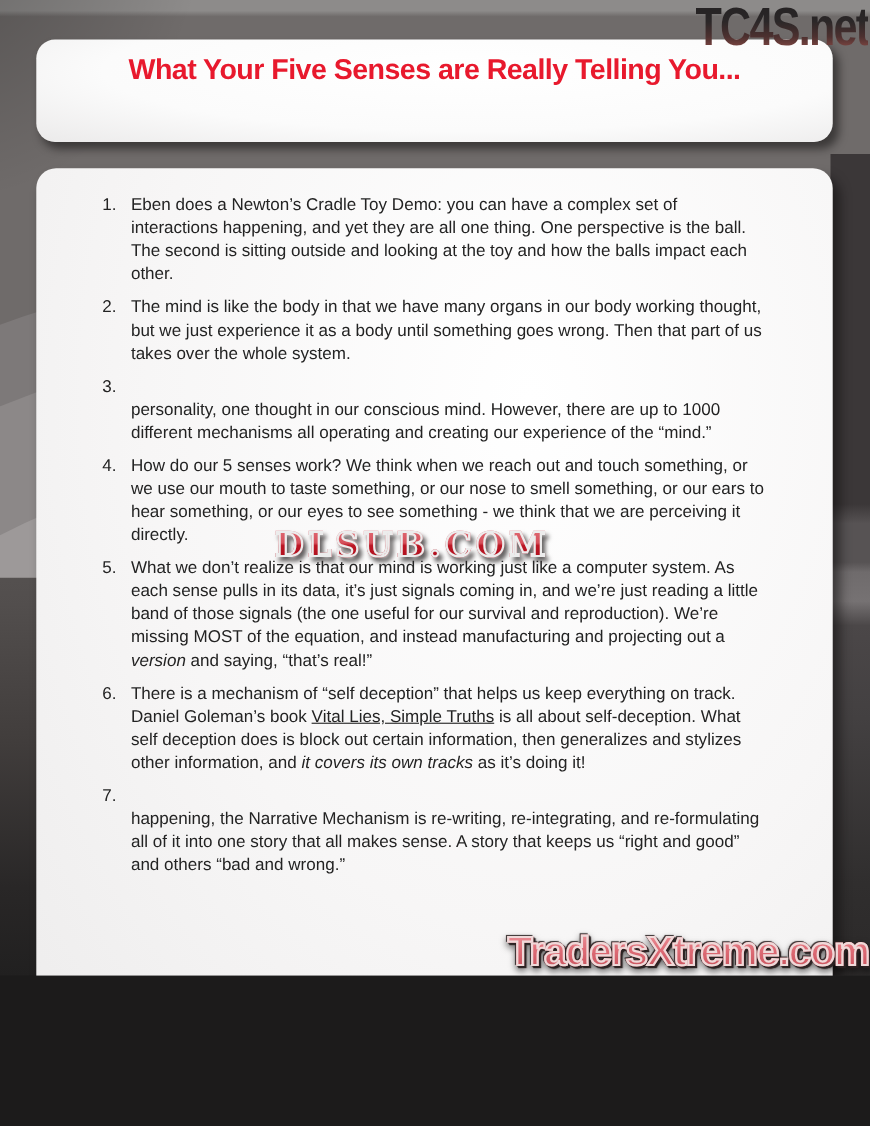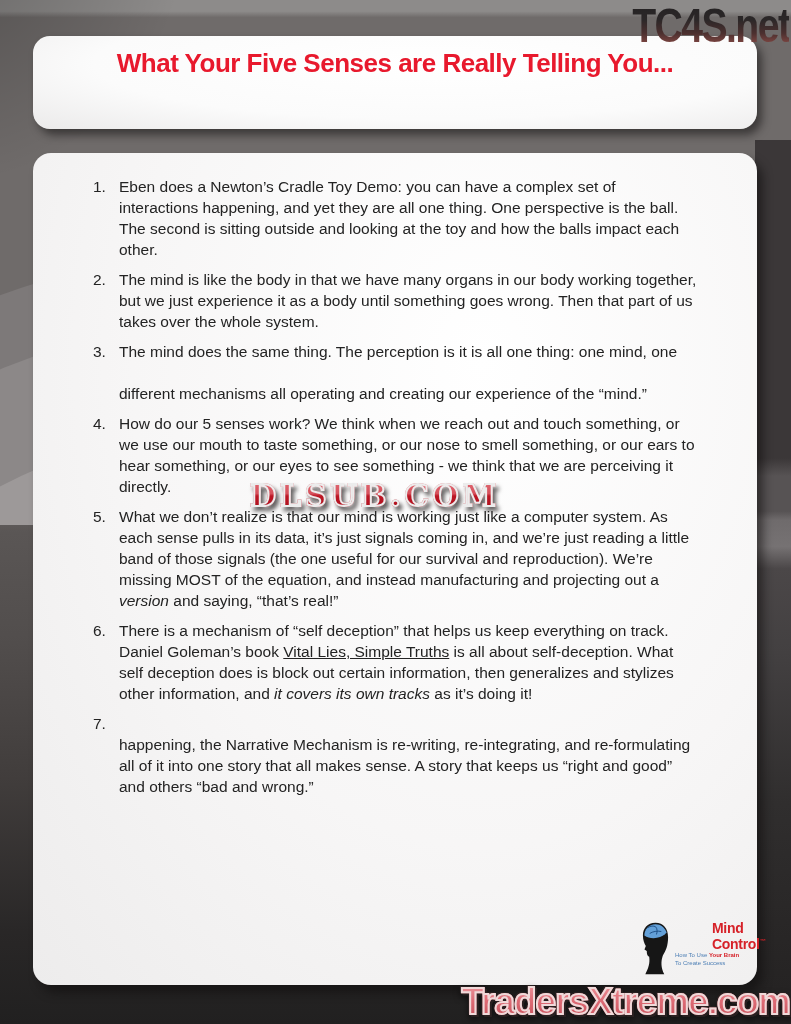--- a/index.html
+++ b/index.html
@@ -1,16 +1,16 @@
 <!DOCTYPE html>
 <html><head>
 <meta charset="utf-8">
 <style>
   html,body{margin:0;padding:0;background:#1c1b1b;font-family:"Liberation Sans",sans-serif;}
-  .frame{position:relative;width:791px;height:1024px;overflow:hidden;
+  .frame{position:relative;width:791px;height:887px;overflow:hidden;
     background:
       radial-gradient(circle 340px at -60px -60px, rgba(0,0,0,0.28), rgba(0,0,0,0) 72%),
       linear-gradient(180deg,#8d8b8a 0%,#8d8b8a 1.1%,#6f6b6a 1.7%,#6f6b6a 34%,#676362 49%,#5a5655 52%,#524e4d 62%,#413d3c 76%,#292727 91%,#212020 100%);
   }
   .arcs{position:absolute;left:0;top:0;width:100%;height:525px;overflow:hidden;}
   .circ{position:absolute;border-radius:50%;}
   .c1{width:1376px;height:1376px;left:-448px;top:252px;background:#7d7979;}
   .c2{width:1238px;height:1238px;left:-379px;top:321px;background:#8c8888;}
   .c3{width:1026px;height:1026px;left:-273px;top:427px;background:#9d9999;}
   .right-strip{position:absolute;right:0;top:140px;width:36px;height:884px;
@@ -77,25 +77,25 @@
   </div>
 
   <div class="content-card">
     <div>
         <div class="li">
           <div class="num">1.</div>
           <div class="body"><span>Eben does a Newton’s Cradle Toy Demo: you can have a complex set of</span><br><span>interactions happening, and yet they are all one thing. One perspective is the ball.</span><br><span>The second is sitting outside and looking at the toy and how the balls impact each</span><br><span>other.</span></div>
         </div>
         <div class="li">
           <div class="num">2.</div>
-          <div class="body"><span>The mind is like the body in that we have many organs in our body working together,</span><br><span>but we just experience it as a body until something goes wrong. Then that part of us</span><br><span>takes over the whole system.</span></div>
+          <div class="body"><span>The mind is like the body in that we have many organs in our body working thought,</span><br><span>but we just experience it as a body until something goes wrong. Then that part of us</span><br><span>takes over the whole system.</span></div>
         </div>
         <div class="li">
           <div class="num">3.</div>
-          <div class="body"><span>The mind does the same thing. The perception is it is all one thing: one mind, one</span><br><br><span>different mechanisms all operating and creating our experience of the “mind.”</span></div>
+          <div class="body"><br><span>personality, one thought in our conscious mind. However, there are up to 1000</span><br><span>different mechanisms all operating and creating our experience of the “mind.”</span></div>
         </div>
         <div class="li">
           <div class="num">4.</div>
           <div class="body"><span>How do our 5 senses work? We think when we reach out and touch something, or</span><br><span>we use our mouth to taste something, or our nose to smell something, or our ears to</span><br><span>hear something, or our eyes to see something - we think that we are perceiving it</span><br><span>directly.</span></div>
         </div>
         <div class="li">
           <div class="num">5.</div>
           <div class="body"><span>What we don’t realize is that our mind is working just like a computer system. As</span><br><span>each sense pulls in its data, it’s just signals coming in, and we’re just reading a little</span><br><span>band of those signals (the one useful for our survival and reproduction). We’re</span><br><span>missing MOST of the equation, and instead manufacturing and projecting out a</span><br><span class="it">version</span><span> and saying, “that’s real!”</span></div>
         </div>
         <div class="li">

